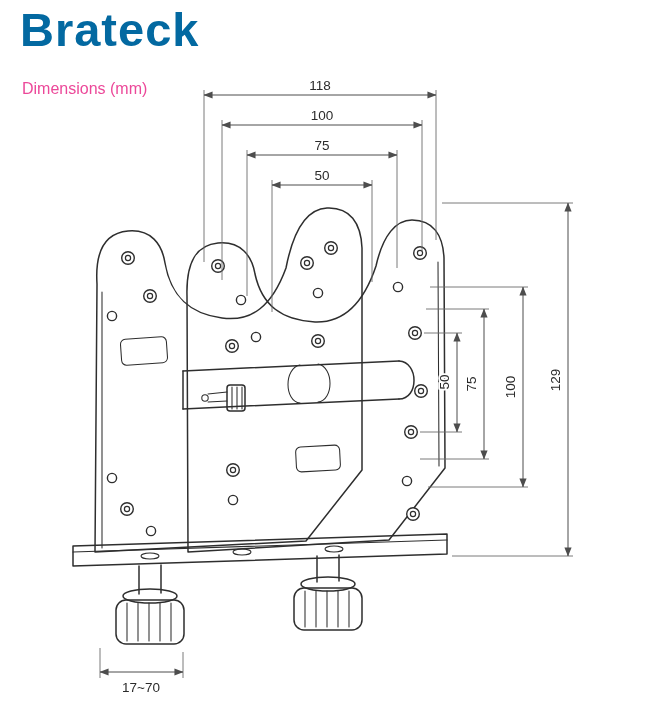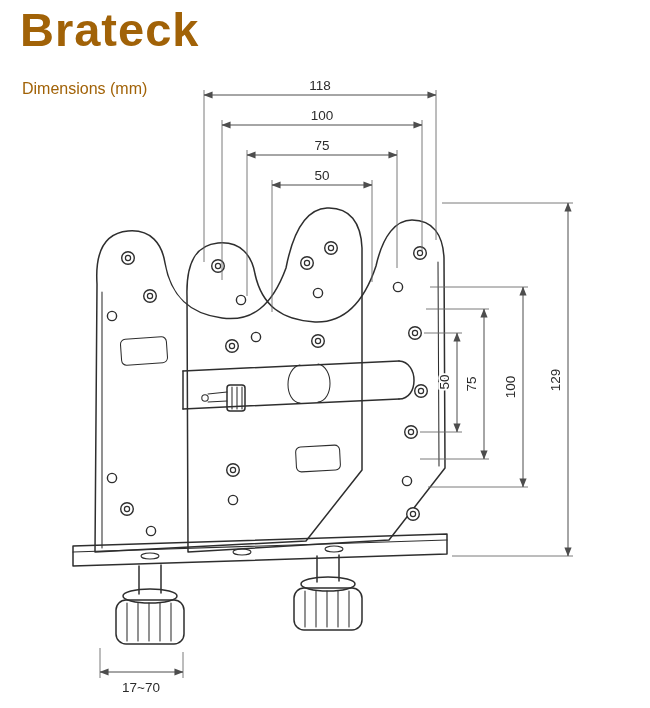--- a/index.html
+++ b/index.html
@@ -2,25 +2,25 @@
 <html><head>
 <meta charset="utf-8">
 <style>
   html,body{margin:0;padding:0}
   body{
     width:650px;height:708px;background:#ffffff;position:relative;overflow:hidden;
     font-family:"Liberation Sans",sans-serif;
   }
   .logo{
     position:absolute;left:20px;top:2px;
-    font-size:47px;font-weight:bold;letter-spacing:1px;color:#a16207;
+    font-size:47px;font-weight:bold;letter-spacing:1px;color:#0369a1;
   }
   .caption{
     position:absolute;left:22px;top:80px;
-    font-size:16px;color:#a16207;
+    font-size:16px;color:#ec4899;
   }
   svg.drawing{position:absolute;left:0;top:0}
   text.dimlabel{
     font-family:"Liberation Sans",sans-serif;font-size:13.5px;fill:#2b2b2b;
     text-anchor:middle;paint-order:stroke;stroke:#ffffff;stroke-width:3.5px;stroke-linejoin:round;
   }
   .ext{stroke:#6b6b6b;stroke-width:0.9;fill:none}
   .dim{stroke:#4d4d4d;stroke-width:1;fill:none}
   .draw{fill:none;stroke:#2e2e2e;stroke-width:1.5;stroke-linejoin:round;stroke-linecap:round}
   .thin{stroke-width:1.05}

